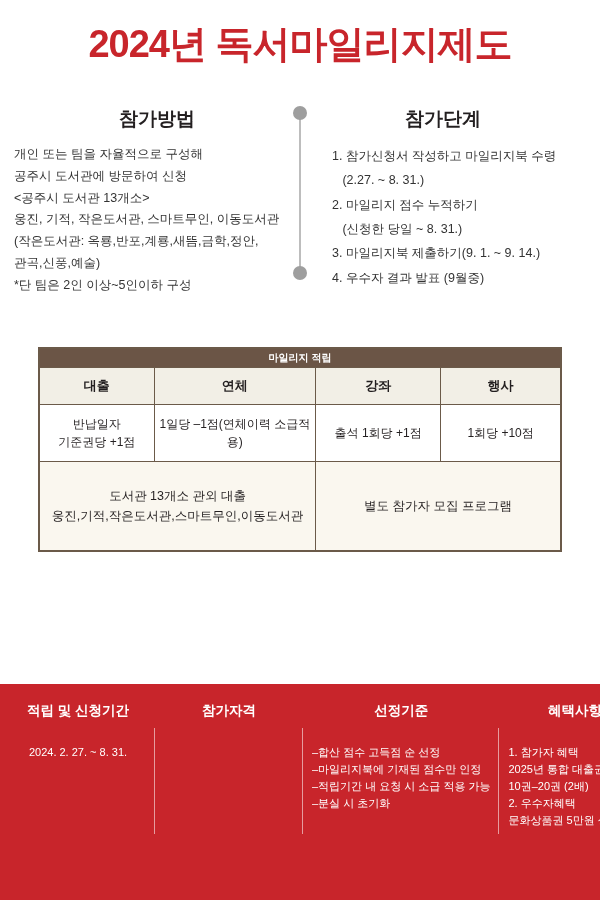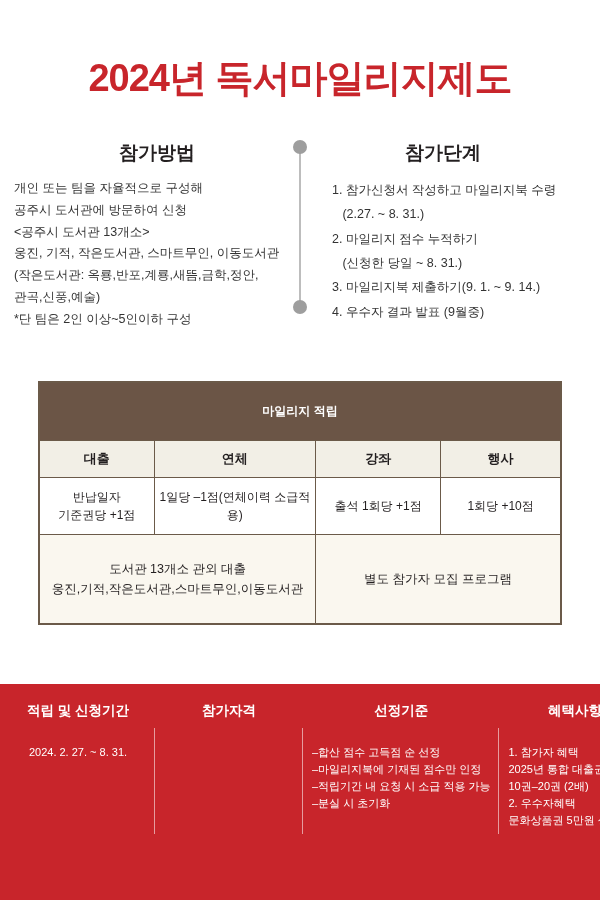--- a/index.html
+++ b/index.html
@@ -16,21 +16,21 @@
     overflow: hidden;
   }
 
   
   .title {
     text-align: center;
     font-size: 38px;
     font-weight: bold;
     color: #c8252b;
     letter-spacing: -1px;
-    padding-top: 58px;
+    padding-top: 24px;
     line-height: 1.1;
   }
 
   
   .columns {
     display: flex;
     margin-top: 40px;
     position: relative;
     padding: 0 14px;
   }
@@ -101,22 +101,22 @@
   }
   .tbl td, .tbl th {
     border: 1px solid #6b5a49;
     text-align: center;
     vertical-align: middle;
   }
   .tbl .head-main {
     background: #6b5546;
     color: #ffffff;
     font-weight: bold;
-    font-size: 12px;
-    padding: 20px 0;
+    font-size: 10px;
+    padding: 2px 0;
   }
   .tbl .head-sub {
     background: #f2efe6;
     color: #231f20;
     font-weight: bold;
     font-size: 13px;
     padding: 9px 0;
   }
   .tbl .cell {
     background: #ffffff;

